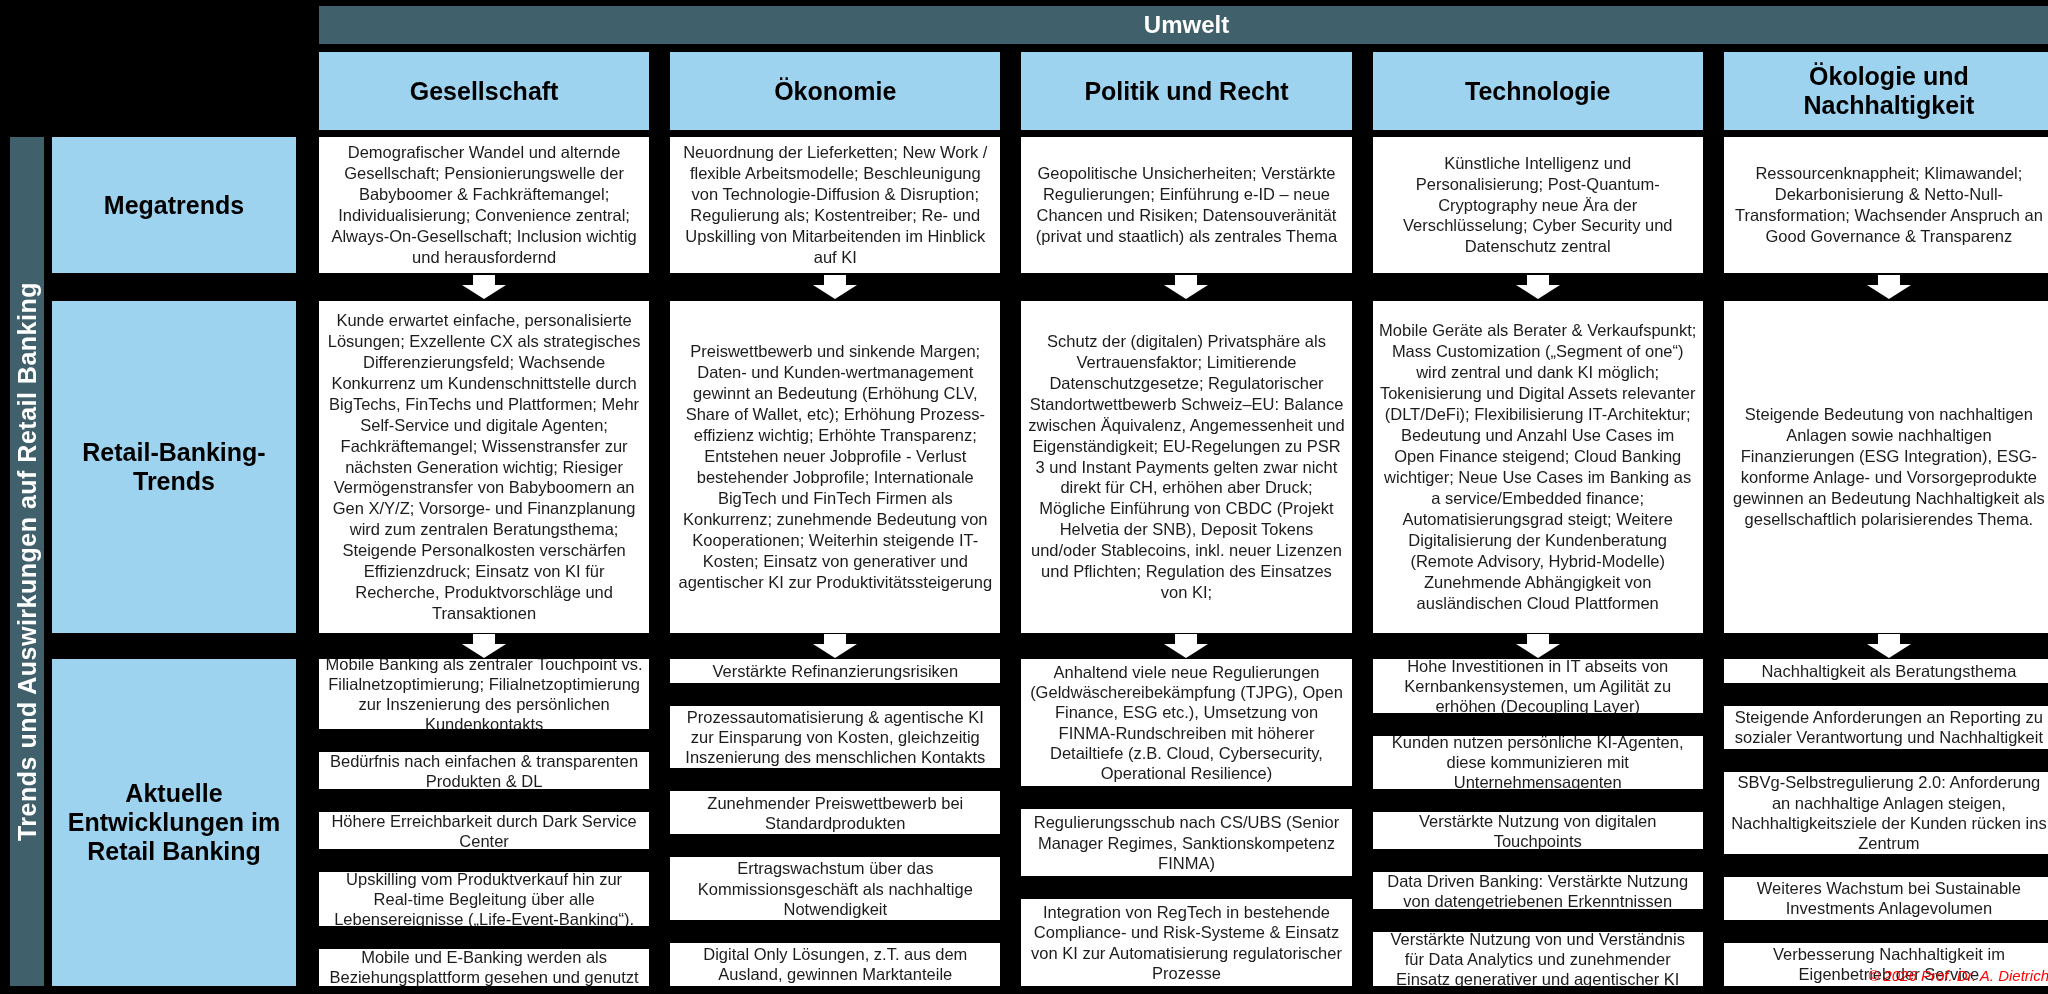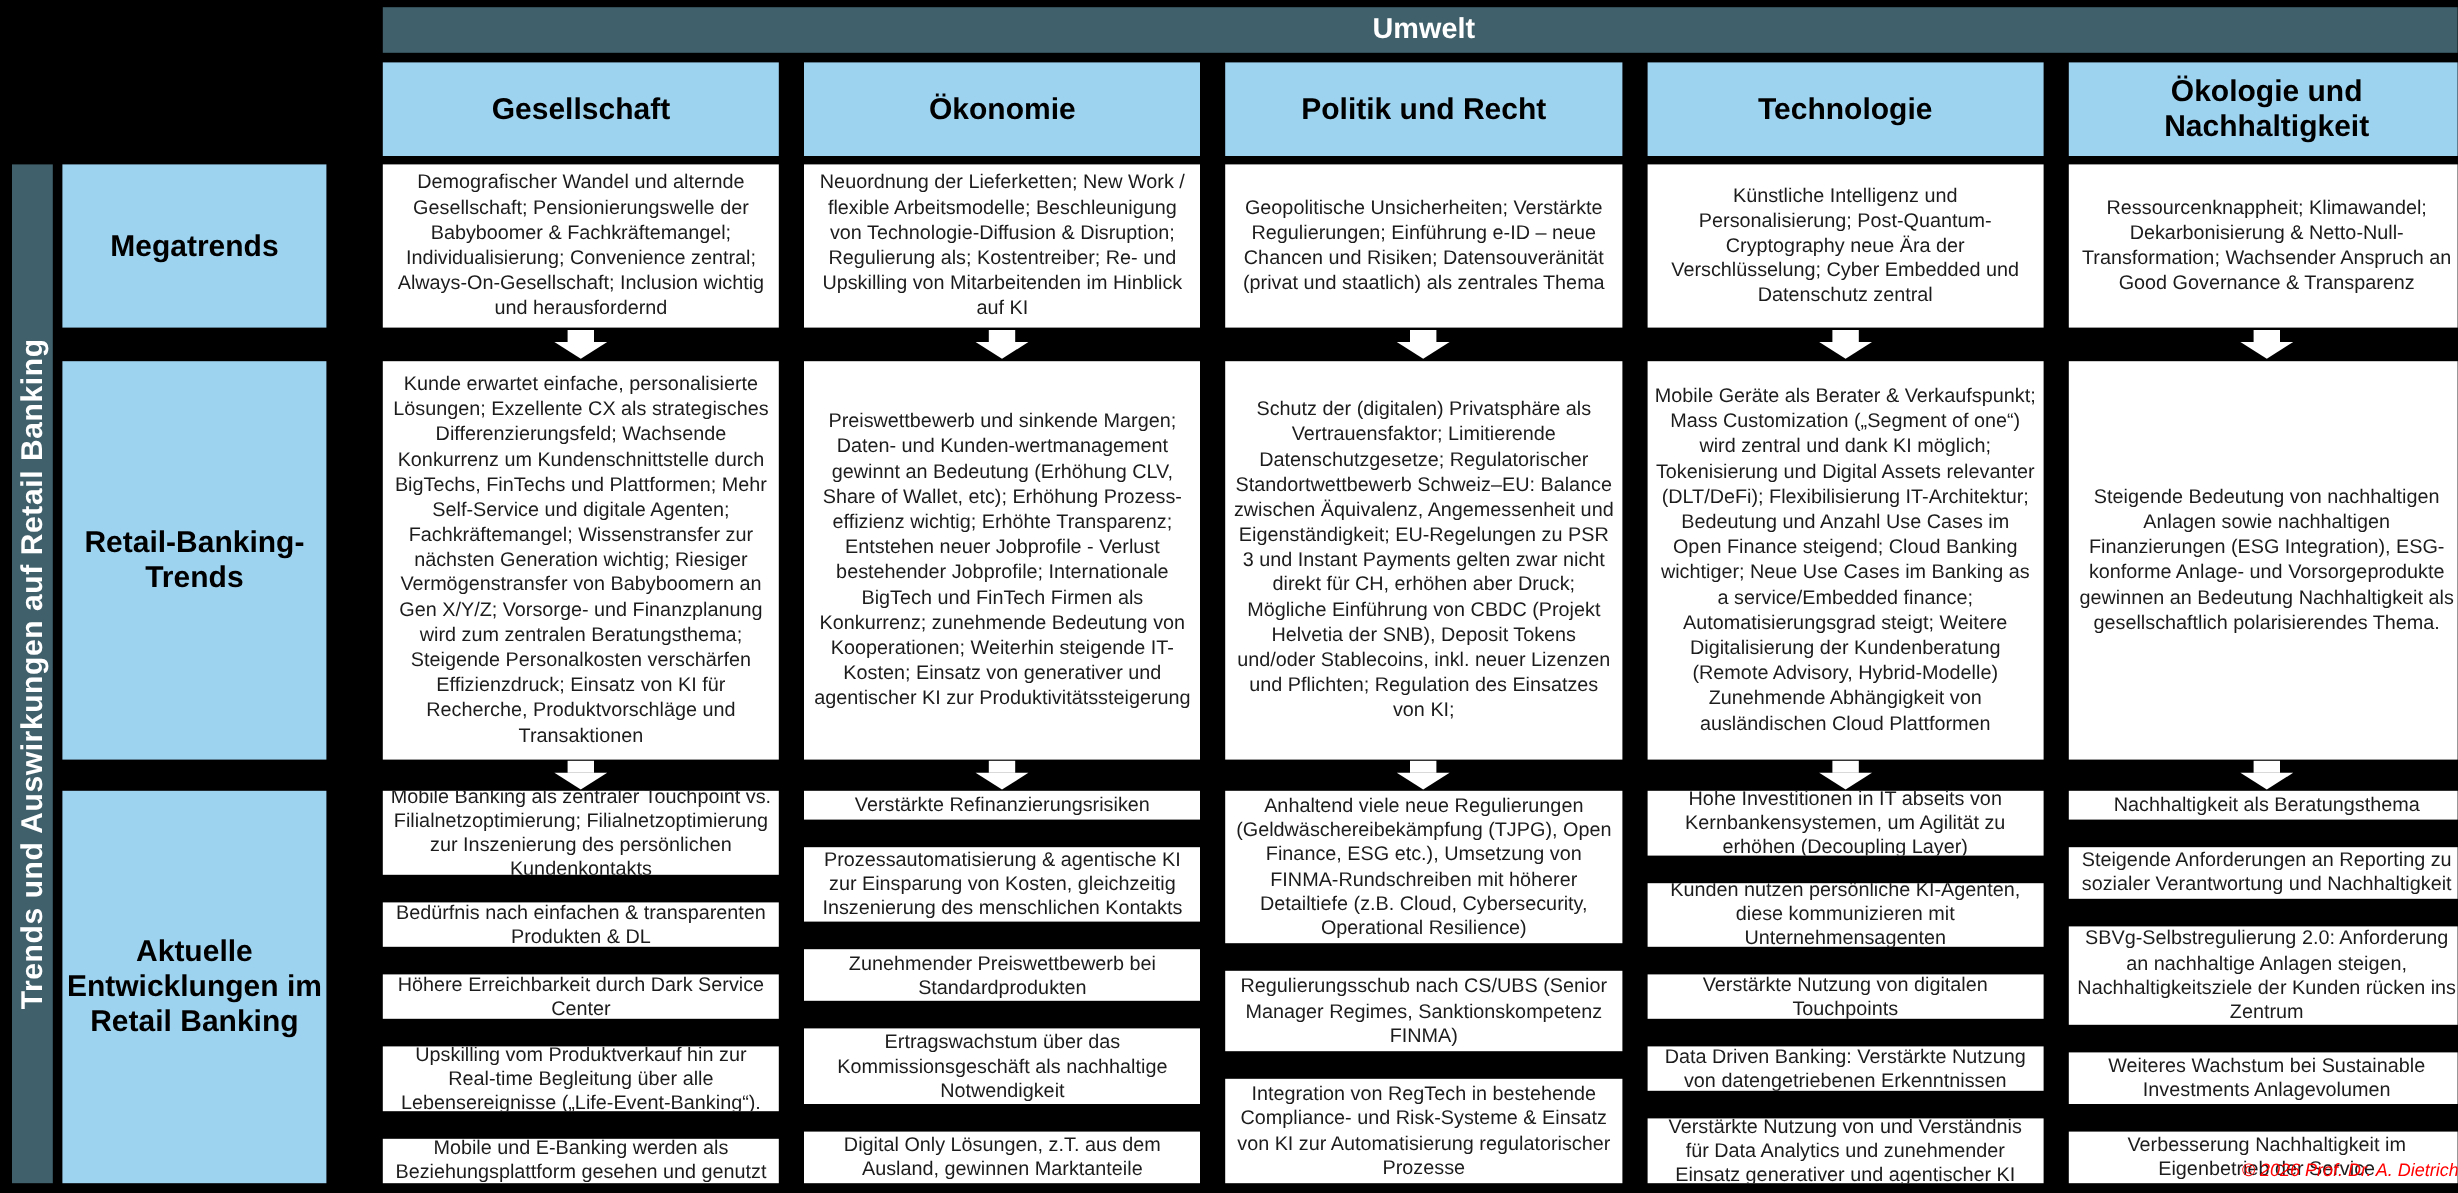--- a/index.html
+++ b/index.html
@@ -11,21 +11,21 @@
   .side-bar {
     position:absolute; left:10px; top:137px; width:34px; height:849px;
     background:#40606B; display:flex; align-items:center; justify-content:center;
   }
   .side-bar .vtext {
     writing-mode:vertical-rl; transform:rotate(180deg);
     color:#fff; font-weight:bold; font-size:25px; white-space:nowrap; letter-spacing:.5px;
   }
   
   .row-label {
-    position:absolute; left:52px; width:220px; background:#9ED3F0;
+    position:absolute; left:52px; width:244px; background:#9ED3F0;
     display:flex; align-items:center; justify-content:center; text-align:center;
     font-weight:bold; font-size:25px; color:#000; padding:0 1px; box-sizing:border-box;
   }
   .rl-mega   { top:137px; height:136px; }
   .rl-trends { top:301px; height:332px; }
   .rl-dev    { top:659px; height:327px; }
   
   .content {
     position:absolute; left:319px; top:0; width:1735px; height:994px;
     display:grid; grid-template-columns:repeat(5,1fr); column-gap:21px;
@@ -83,21 +83,21 @@
 
     <div class="hcell">Gesellschaft</div>
     <div class="hcell">Ökonomie</div>
     <div class="hcell">Politik und Recht</div>
     <div class="hcell">Technologie</div>
     <div class="hcell">Ökologie und Nachhaltigkeit</div>
 
     <div class="cell mega-cell">Demografischer Wandel und alternde Gesellschaft; Pensionierungswelle der Babyboomer &amp; Fachkräftemangel; Individualisierung; Convenience zentral; Always-On-Gesellschaft; Inclusion wichtig und herausfordernd</div>
     <div class="cell mega-cell">Neuordnung der Lieferketten; New Work / flexible Arbeitsmodelle; Beschleunigung von Technologie-Diffusion &amp; Disruption; Regulierung als; Kostentreiber; Re- und Upskilling von Mitarbeitenden im Hinblick auf KI</div>
     <div class="cell mega-cell">Geopolitische Unsicherheiten; Verstärkte Regulierungen; Einführung e-ID – neue Chancen und Risiken; Datensouveränität (privat und staatlich) als zentrales Thema</div>
-    <div class="cell mega-cell">Künstliche Intelligenz und Personalisierung; Post-Quantum-Cryptography neue Ära der Verschlüsselung; Cyber Embedded und Datenschutz zentral</div>
+    <div class="cell mega-cell">Künstliche Intelligenz und Personalisierung; Post-Quantum-Cryptography neue Ära der Verschlüsselung; Cyber Security und Datenschutz zentral</div>
     <div class="cell mega-cell">Ressourcenknappheit; Klimawandel; Dekarbonisierung &amp; Netto-Null-Transformation; Wachsender Anspruch an Good Governance &amp; Transparenz</div>
 
     <div class="arrow-slot a1">
         <div class="arrow">
           <div class="stem"></div>
           <div class="head"></div>
         </div>
       </div>
     <div class="arrow-slot a1">
         <div class="arrow">

